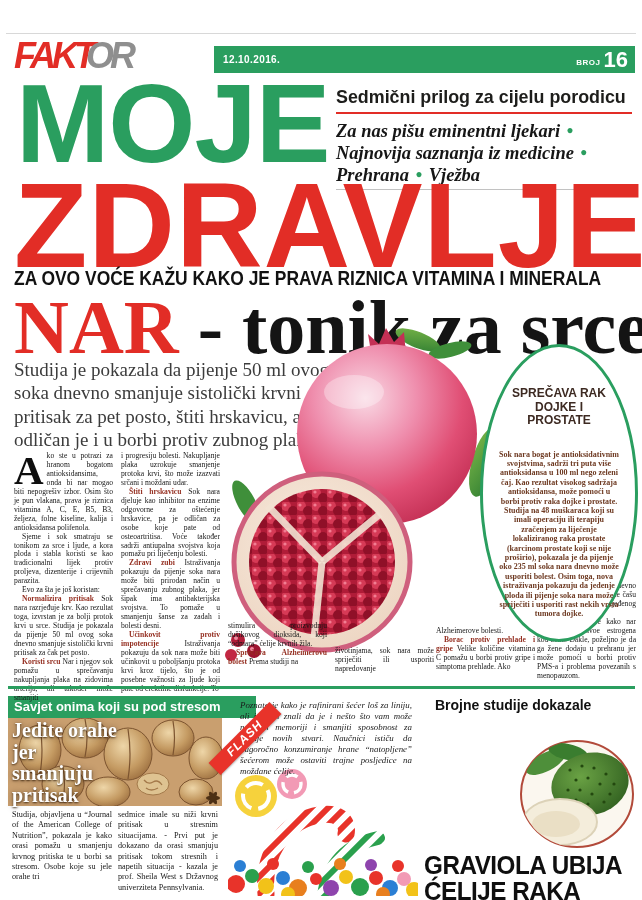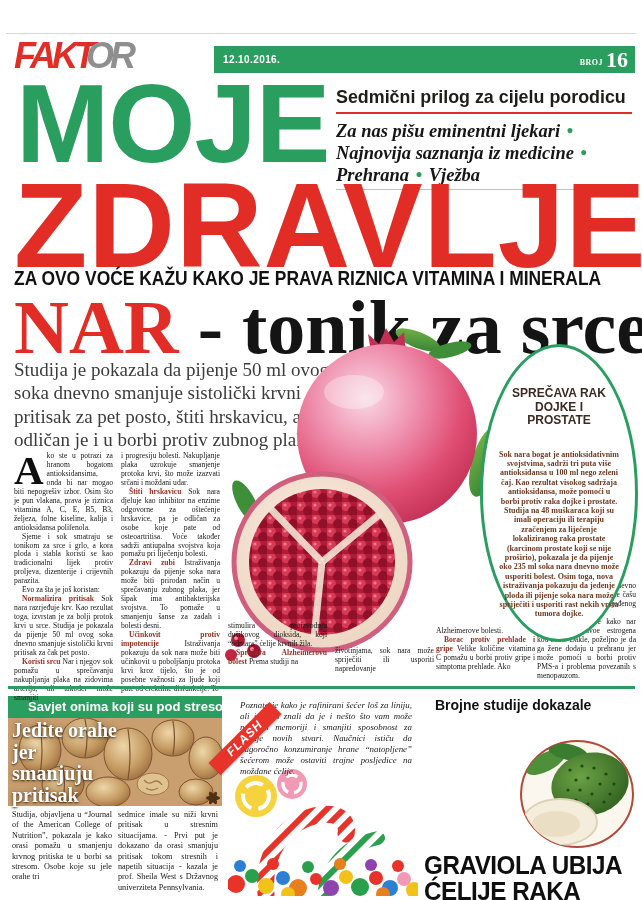--- a/index.html
+++ b/index.html
@@ -5,21 +5,21 @@
   html,body{margin:0;padding:0;background:#fff;}
   .page{position:relative;width:642px;height:900px;background:#fff;overflow:hidden;
         font-family:"Liberation Serif",serif;color:#181818;}
   .abs{position:absolute;}
   
   .top-hairline{left:6px;top:33px;width:630px;height:1px;background:#d8d8d8;}
   .logo{left:14px;top:38px;font:italic 900 36px/36px "Liberation Sans",sans-serif;letter-spacing:-4px;}
   .logo .lg1{color:#e22d26;} .logo .lg2{color:#8f8f8f;margin-left:-6px;}
   .greenbar{left:214px;top:46px;width:421px;height:27px;background:#2a9e5f;color:#fff;}
   .gb-date{position:absolute;left:9px;top:0;font:bold 10px/27px "Liberation Sans",sans-serif;letter-spacing:.4px;}
-  .gb-issue{position:absolute;right:7px;top:0;height:27px;line-height:27px;font-family:Liberation Serif, serif;}
+  .gb-issue{position:absolute;right:7px;top:0;height:27px;line-height:27px;font-family:Liberation Sans, sans-serif;}
   .gb-issue .lbl{font-size:8px;font-weight:bold;vertical-align:2px;letter-spacing:.5px;}
   .gb-issue .num{font-size:22px;font-weight:bold;margin-left:3px;}
   
   .moje{left:16px;top:68px;font:bold 112px/112px "Liberation Sans",sans-serif;color:#2a9e5f;letter-spacing:-1px;}
   .zdravlje{left:14px;top:165px;font:bold 120px/120px "Liberation Sans",sans-serif;color:#e22d26;letter-spacing:1px;}
   .tagline{left:336px;top:86px;font:bold 19px/22px "Liberation Sans",sans-serif;color:#1d1d1b;
            white-space:nowrap;transform:scaleX(.94);transform-origin:left top;}
   .redline{left:336px;top:112px;width:296px;height:2px;background:#e22d26;}
   .bullets{left:336px;top:120px;width:300px;font:bold italic 18.5px/22px "Liberation Serif",serif;color:#161616;}
   .bullets .gdot{color:#2a9e5f;font-style:normal;padding:0 2px;}
@@ -43,22 +43,22 @@
   .c6spacer{float:left;width:30px;height:20px;}
   
   .oval{left:480px;top:344px;width:158px;height:298px;border:3px solid #2a9e5f;border-radius:50%;
         background:#fff;box-sizing:border-box;padding:40px 15px 0;text-align:center;z-index:5;}
   .oval-title{width:104px;margin:0 auto;font:bold 12px/13.5px "Liberation Sans",sans-serif;color:#3d2a22;}
   .oval-body{margin-top:22px;font:bold 8px/9.4px "Liberation Serif",serif;color:#6e3a22;}
   .pom{left:222px;top:320px;z-index:1;}
   .greenrule{left:8px;top:686px;width:627px;height:3px;background:#2a9e5f;z-index:6;}
   
   .sbox{left:8px;top:696px;width:214px;height:200px;}
-  .sb-header{position:absolute;left:0;top:0;width:214px;height:22px;background:#2a9e5f;color:#fff;
-             font:bold 13px/22px "Liberation Sans",sans-serif;padding-left:20px;box-sizing:border-box;white-space:nowrap;}
+  .sb-header{position:absolute;left:0;top:0;width:248px;height:22px;background:#2a9e5f;color:#fff;
+             font:bold 13px/22px "Liberation Sans",sans-serif;padding-left:6px;box-sizing:border-box;white-space:nowrap;}
   .sb-img{position:absolute;left:0;top:22px;}
   .sb-title{position:absolute;left:4px;top:24px;width:110px;font:bold 20px/21.5px "Liberation Serif",serif;
             color:#fff;text-shadow:0 1px 2px rgba(40,20,0,.75),0 0 6px rgba(40,20,0,.4);}
   .sb-cols{position:absolute;left:4px;top:114px;width:206px;}
   .sb-col{position:absolute;top:0;width:100px;font:8.2px/10.4px "Liberation Serif",serif;text-align:justify;color:#161616;}
   .sb-c1{left:0;} .sb-c2{left:106px;}
   .fbox{left:228px;top:696px;width:190px;height:200px;}
   .fb-text{position:absolute;left:12px;top:4px;width:172px;font:italic 8.9px/11px "Liberation Serif",serif;
            text-align:justify;color:#1a1a1a;z-index:2;}
   .fb-img{position:absolute;left:0;top:72px;z-index:1;}
@@ -148,21 +148,21 @@
     <circle cx="9" cy="335" r="6" fill="#c22742"></circle>
   </svg>
 
   <div class="abs oval">
     <div class="oval-title">SPREČAVA RAK DOJKE I PROSTATE</div>
     <div class="oval-body">Sok nara bogat je antioksidativnim svojstvima, sadrži tri puta više antioksidansa u 100 ml nego zeleni čaj. Kao rezultat visokog sadržaja antioksidansa, može pomoći u borbi protiv raka dojke i prostate. Studija na 48 muškaraca koji su imali operaciju ili terapiju zračenjem za liječenje lokaliziranog raka prostate (karcinom prostate koji se nije proširio), pokazala je da pijenje oko 235 ml soka nara dnevno može usporiti bolest. Osim toga, nova istraživanja pokazuju da jedenje ploda ili pijenje soka nara može spriječiti i usporiti rast nekih vrsta tumora dojke.</div>
   </div>
 
   <div class="bcol c1">
     <p><span class="dropcap">A</span><span>ko ste u potrazi za hranom bogatom antioksidansima, onda bi nar mogao biti nepogrešiv izbor. Osim što je pun vlakana, prava je riznica vitamina A, C, E, B5, B3, željeza, folne kiseline, kalija i antioksidansa polifenola.</span></p>
-    <p class="ind">Sjeme i sok smatraju se tonikom za srce i grlo, a kora ploda i stabla koristi se kao tradicionalni lijek protiv proljeva, dizenterije i crijevnih parazita.</p>
+    <p class="ind">Sjeme i sok smatraju se tonikom za srce i ljude, a kora ploda i stabla koristi se kao tradicionalni lijek protiv proljeva, dizenterije i crijevnih parazita.</p>
     <p class="ind leadblack">Evo za šta je još koristan:</p>
     <p class="ind"><b class="lead">Normalizira pritisak</b> <span>Sok nara razrjeđuje krv. Kao rezultat toga, izvrstan je za bolji protok krvi u srce. Studija je pokazala da pijenje 50 ml ovog soka dnevno smanjuje sistolički krvni pritisak za čak pet posto.</span></p>
     <p class="ind"><b class="lead">Koristi srcu</b> <span>Nar i njegov sok pomažu u sprečavanju nakupljanja plaka na zidovima arterija, ali također može smanjiti</span></p>
   </div>
   <div class="bcol c2">
     <p>i progresiju bolesti. Nakupljanje plaka uzrokuje smanjenje protoka krvi, što može izazvati srčani i moždani udar.</p>
     <p class="ind"><b class="lead">Štiti hrskavicu</b> <span>Sok nara djeluje kao inhibitor na enzime odgovorne za oštećenje hrskavice, pa je odličan za osobe koje pate od osteoartritisa. Voće također sadrži antiupalna svojstva koja pomažu pri liječenju bolesti.</span></p>
     <p class="ind"><b class="lead">Zdravi zubi</b> <span>Istraživanja pokazuju da pijenje soka nara može biti prirodan način u sprečavanju zubnog plaka, jer šipak ima antibakterijska svojstva. To pomaže u smanjenju šanse za zadah i bolesti desni.</span></p>
     <p class="ind"><b class="lead">Učinkovit protiv impotencije</b> <span>Istraživanja pokazuju da sok nara može biti učinkovit u poboljšanju protoka krvi kroz tijelo, što je od posebne važnosti za ljude koji pate od erektilne disfunkcije. To</span></p>
   </div>

